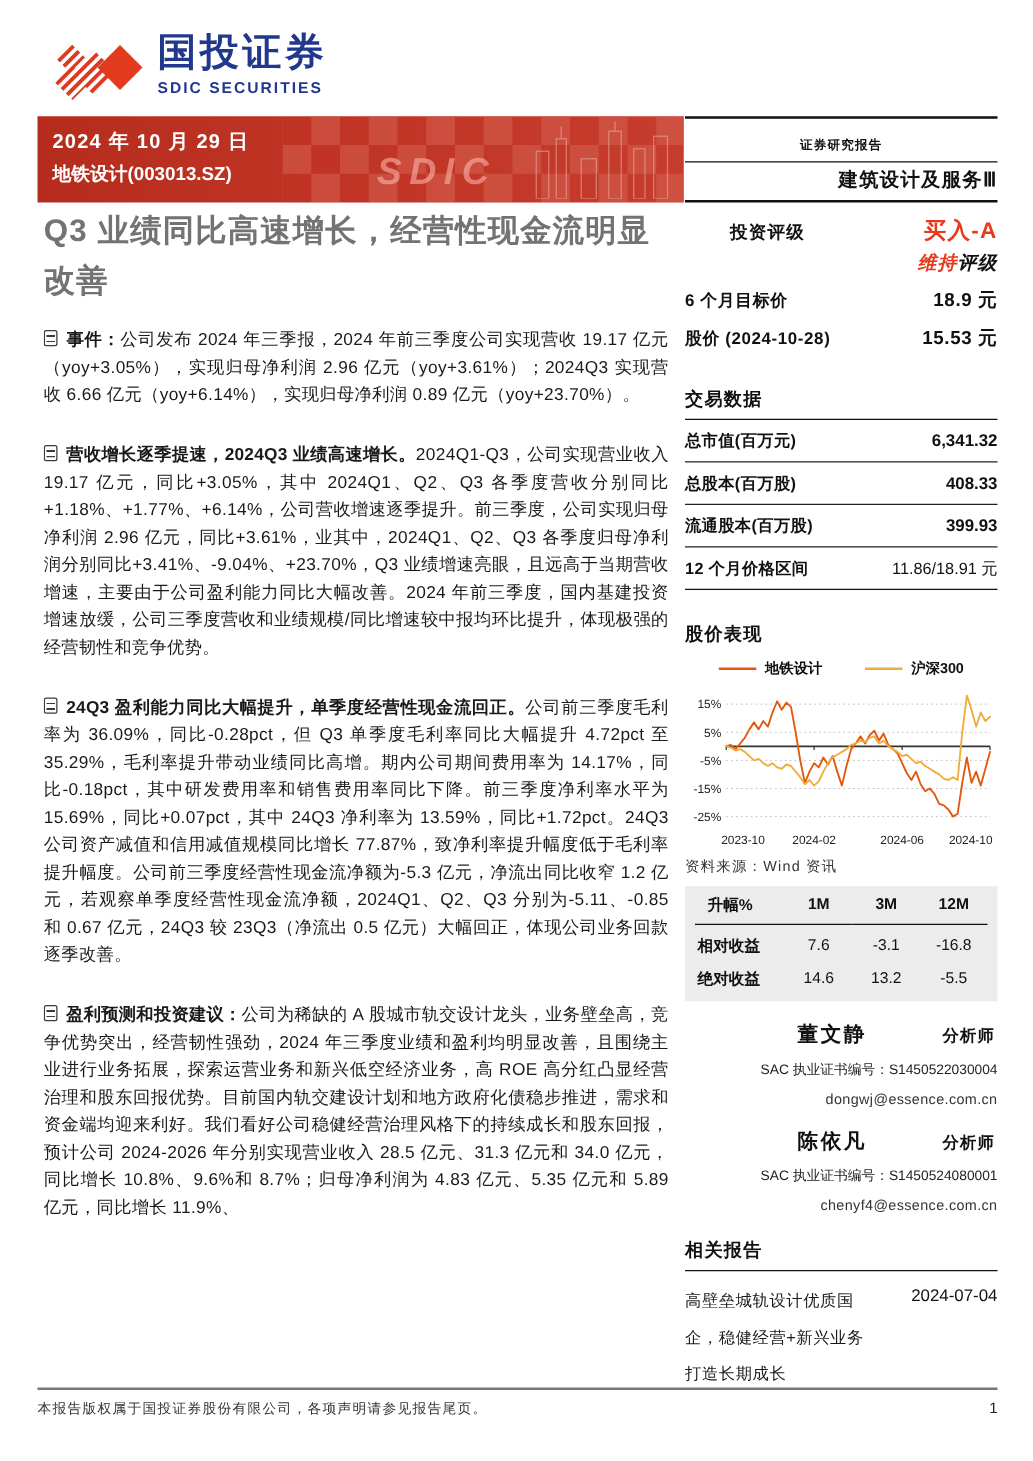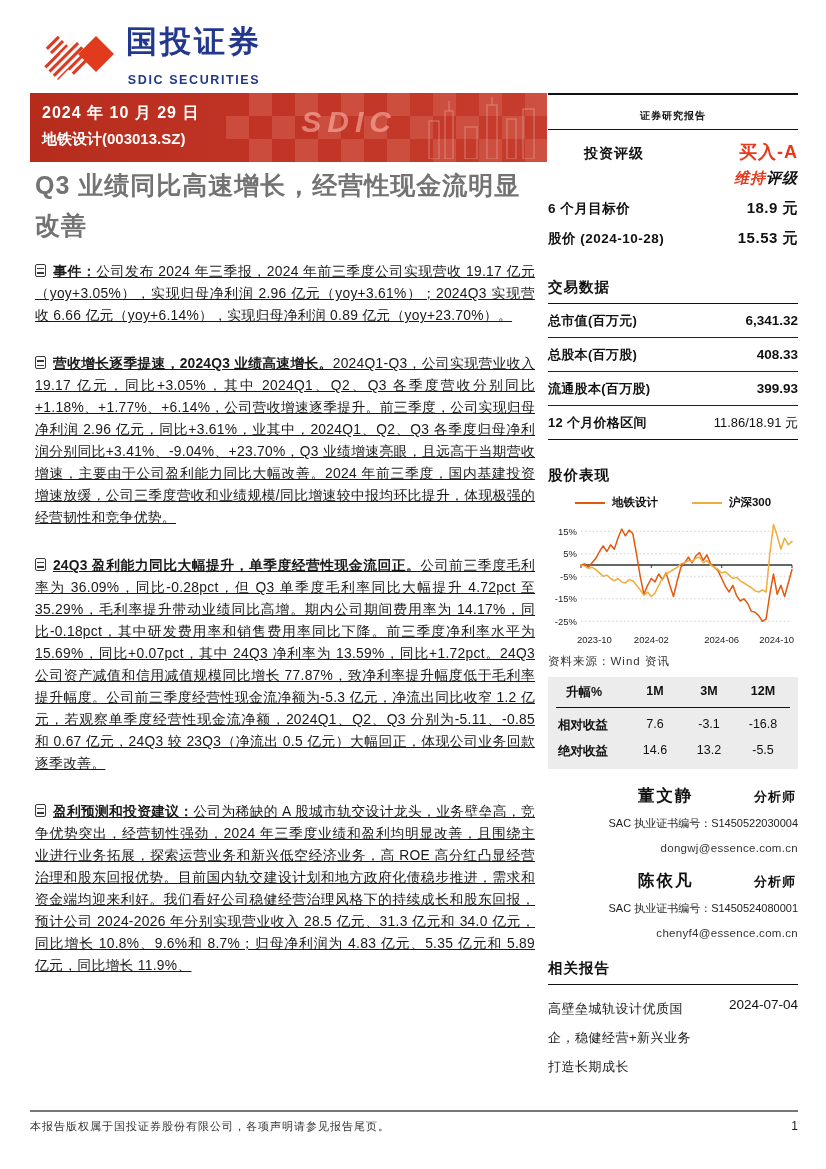--- a/index.html
+++ b/index.html
@@ -1,41 +1,41 @@
 <!DOCTYPE html>
 <html><head>
 <meta charset="utf-8">
 <style>
   * { margin:0; padding:0; box-sizing:border-box; }
   html,body { background:#fff; }
   body { font-family:"Liberation Sans", sans-serif; color:#111; }
   .page { position:relative; width:826px; height:1169px; background:#fff; overflow:hidden; }
 
   
-  .logo { position:absolute; left:42px; top:26px; display:flex; align-items:flex-start;text-align:center; }
+  .logo { position:absolute; left:42px; top:26px; display:flex; align-items:flex-start; }
   .logo-text { margin-left:10px; }
   .logo-cn { font-size:31px; font-weight:bold; color:#21388c; letter-spacing:3px; line-height:1.05; }
-  .logo-en { font-size:12.5px; font-weight:bold; color:#21388c; letter-spacing:1.6px; margin-top:14px; }
+  .logo-en { font-size:12.5px; font-weight:bold; color:#21388c; letter-spacing:1.6px; margin-top:4px; }
 
   
   .banner { position:absolute; left:30px; top:93px; width:517px; height:69px;
             background:linear-gradient(90deg,#b52c1d 0%, #c13425 45%, #c63c2d 100%); overflow:hidden; }
   .banner .checker { position:absolute; right:0; top:0; width:62%; height:100%; opacity:.55;
             background:conic-gradient(#d4604f 0 90deg, transparent 90deg 180deg, #d4604f 180deg 270deg, transparent 270deg 360deg);
             background-size:46px 46px; }
-  .banner .wm { position:absolute; right:150px; top:12px; font-size:30px; font-weight:bold;
+  .banner .wm { position:absolute; right:150px; top:28px; font-size:30px; font-weight:bold;
             color:rgba(255,190,180,.55); letter-spacing:6px; font-style:italic; }
   .banner .bldg { position:absolute; right:6px; top:4px; opacity:.7; }
   .banner-date { position:absolute; left:12px; top:10px; color:#fff; font-weight:bold; font-size:16px; letter-spacing:1px; }
   .banner-stock { position:absolute; left:12px; top:37px; color:#fff; font-weight:bold; font-size:15px; }
 
   
   .leftcol { position:absolute; left:35px; top:165px; width:500px; height:940px; overflow:hidden; }
   .report-title { font-size:25px; font-weight:bold; color:#737373; line-height:40px; letter-spacing:1px; margin-bottom:16px; }
-  .para { font-size:13.8px; line-height:22px; text-align:justify; color:#1a1a1a; margin-bottom:26px; letter-spacing:.3px;text-decoration:underline; }
+  .para { font-size:13.8px; line-height:22px; text-align:justify; color:#1a1a1a; margin-bottom:26px; letter-spacing:.3px; }
   .para b { letter-spacing:.2px; }
   .doc-ic { display:inline-block; width:11px; height:13px; border:1.5px solid #3a3a3a; border-radius:2px;
             margin-right:7px; vertical-align:-1px; padding:2px 1px;
             background:repeating-linear-gradient(to bottom, transparent 0 3px, #3a3a3a 3px 4.5px);
             background-clip:content-box; }
 
   
   .rightcol { position:absolute; left:548px; top:93px; width:250px; border-top:2px solid #111; }
   .badge-row { display:flex; justify-content:flex-end; align-items:center; margin-top:10px; }
   .badge-icon { width:18px; height:18px; background:#9a9a9a; border-radius:3px; margin-right:6px; }
@@ -148,20 +148,21 @@
     </p>
     <p class="para">
       <span class="doc-ic"></span><b>盈利预测和投资建议：</b><span>公司为稀缺的 A 股城市轨交设计龙头，业务壁垒高，竞争优势突出，经营韧性强劲，2024 年三季度业绩和盈利均明显改善，且围绕主业进行业务拓展，探索运营业务和新兴低空经济业务，高 ROE 高分红凸显经营治理和股东回报优势。目前国内轨交建设计划和地方政府化债稳步推进，需求和资金端均迎来利好。我们看好公司稳健经营治理风格下的持续成长和股东回报，预计公司 2024-2026 年分别实现营业收入 28.5 亿元、31.3 亿元和 34.0 亿元，同比增长 10.8%、9.6%和 8.7%；归母净利润为 4.83 亿元、5.35 亿元和 5.89 亿元，同比增长 11.9%、</span>
     </p>
   </div>
 
   <div class="rightcol">
 
 
     <div class="research-label">证券研究报告</div>
+    <div class="industry">建筑设计及服务Ⅲ</div>
 
     <div class="rating-row">
       <span class="rating-label">投资评级</span>
       <span class="rating-value">买入-A</span>
     </div>
     <div class="rating-sub">
       <span class="red">维持</span><span>评级</span>
     </div>
     <div class="kv-row">
       <span class="kv-label">6 个月目标价</span>

